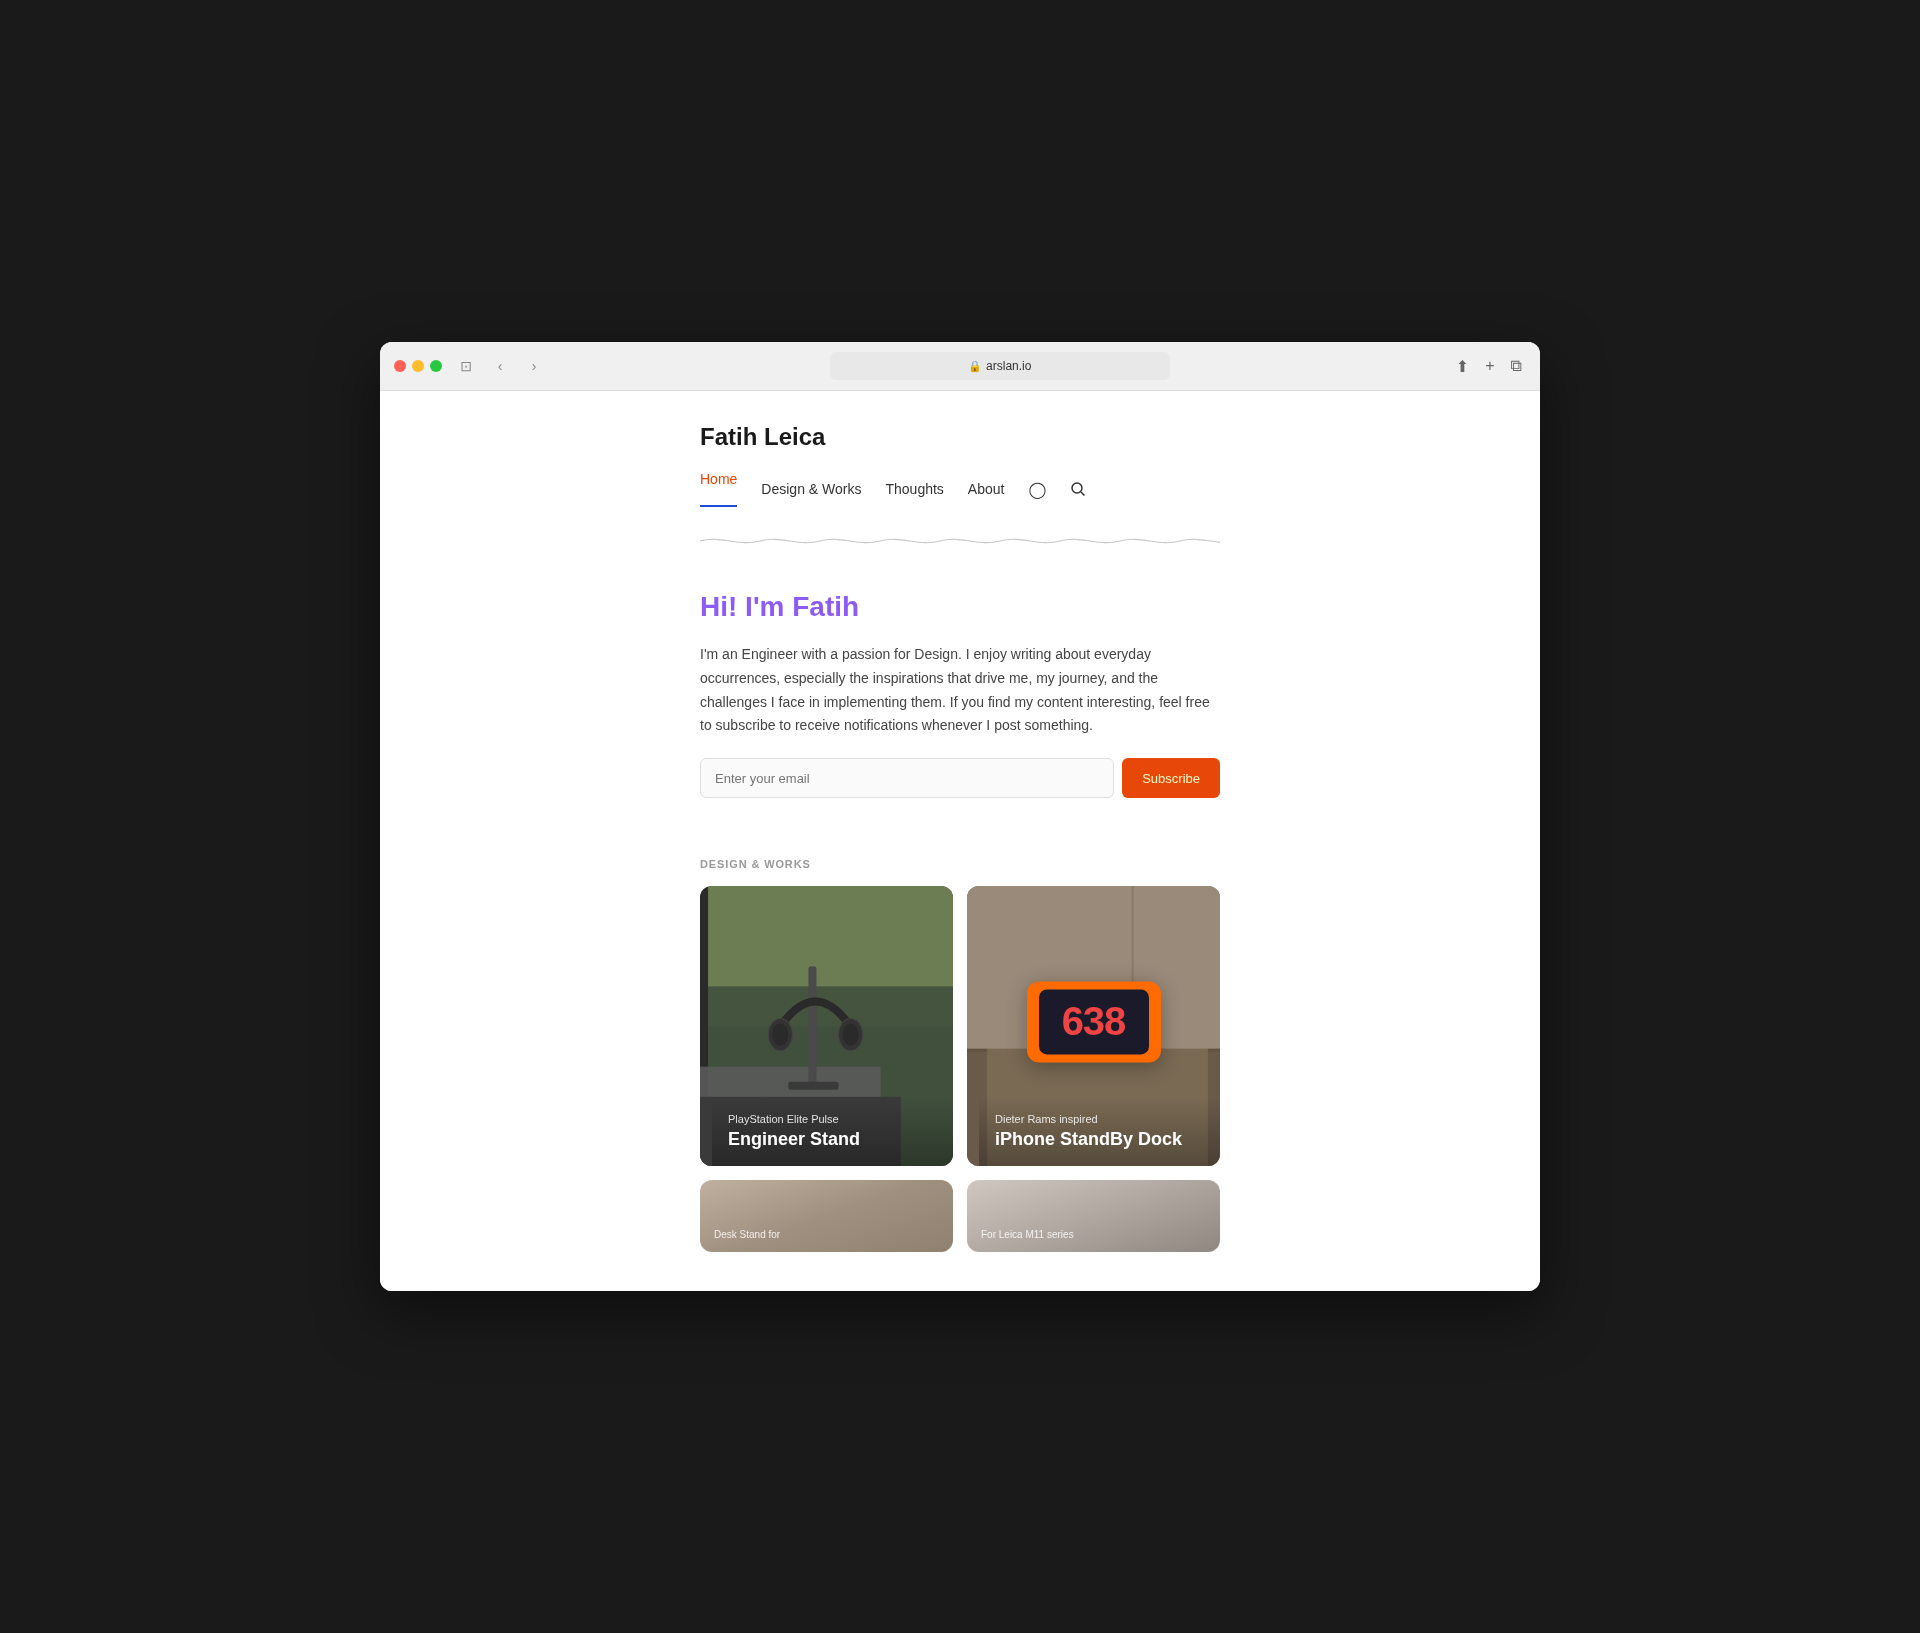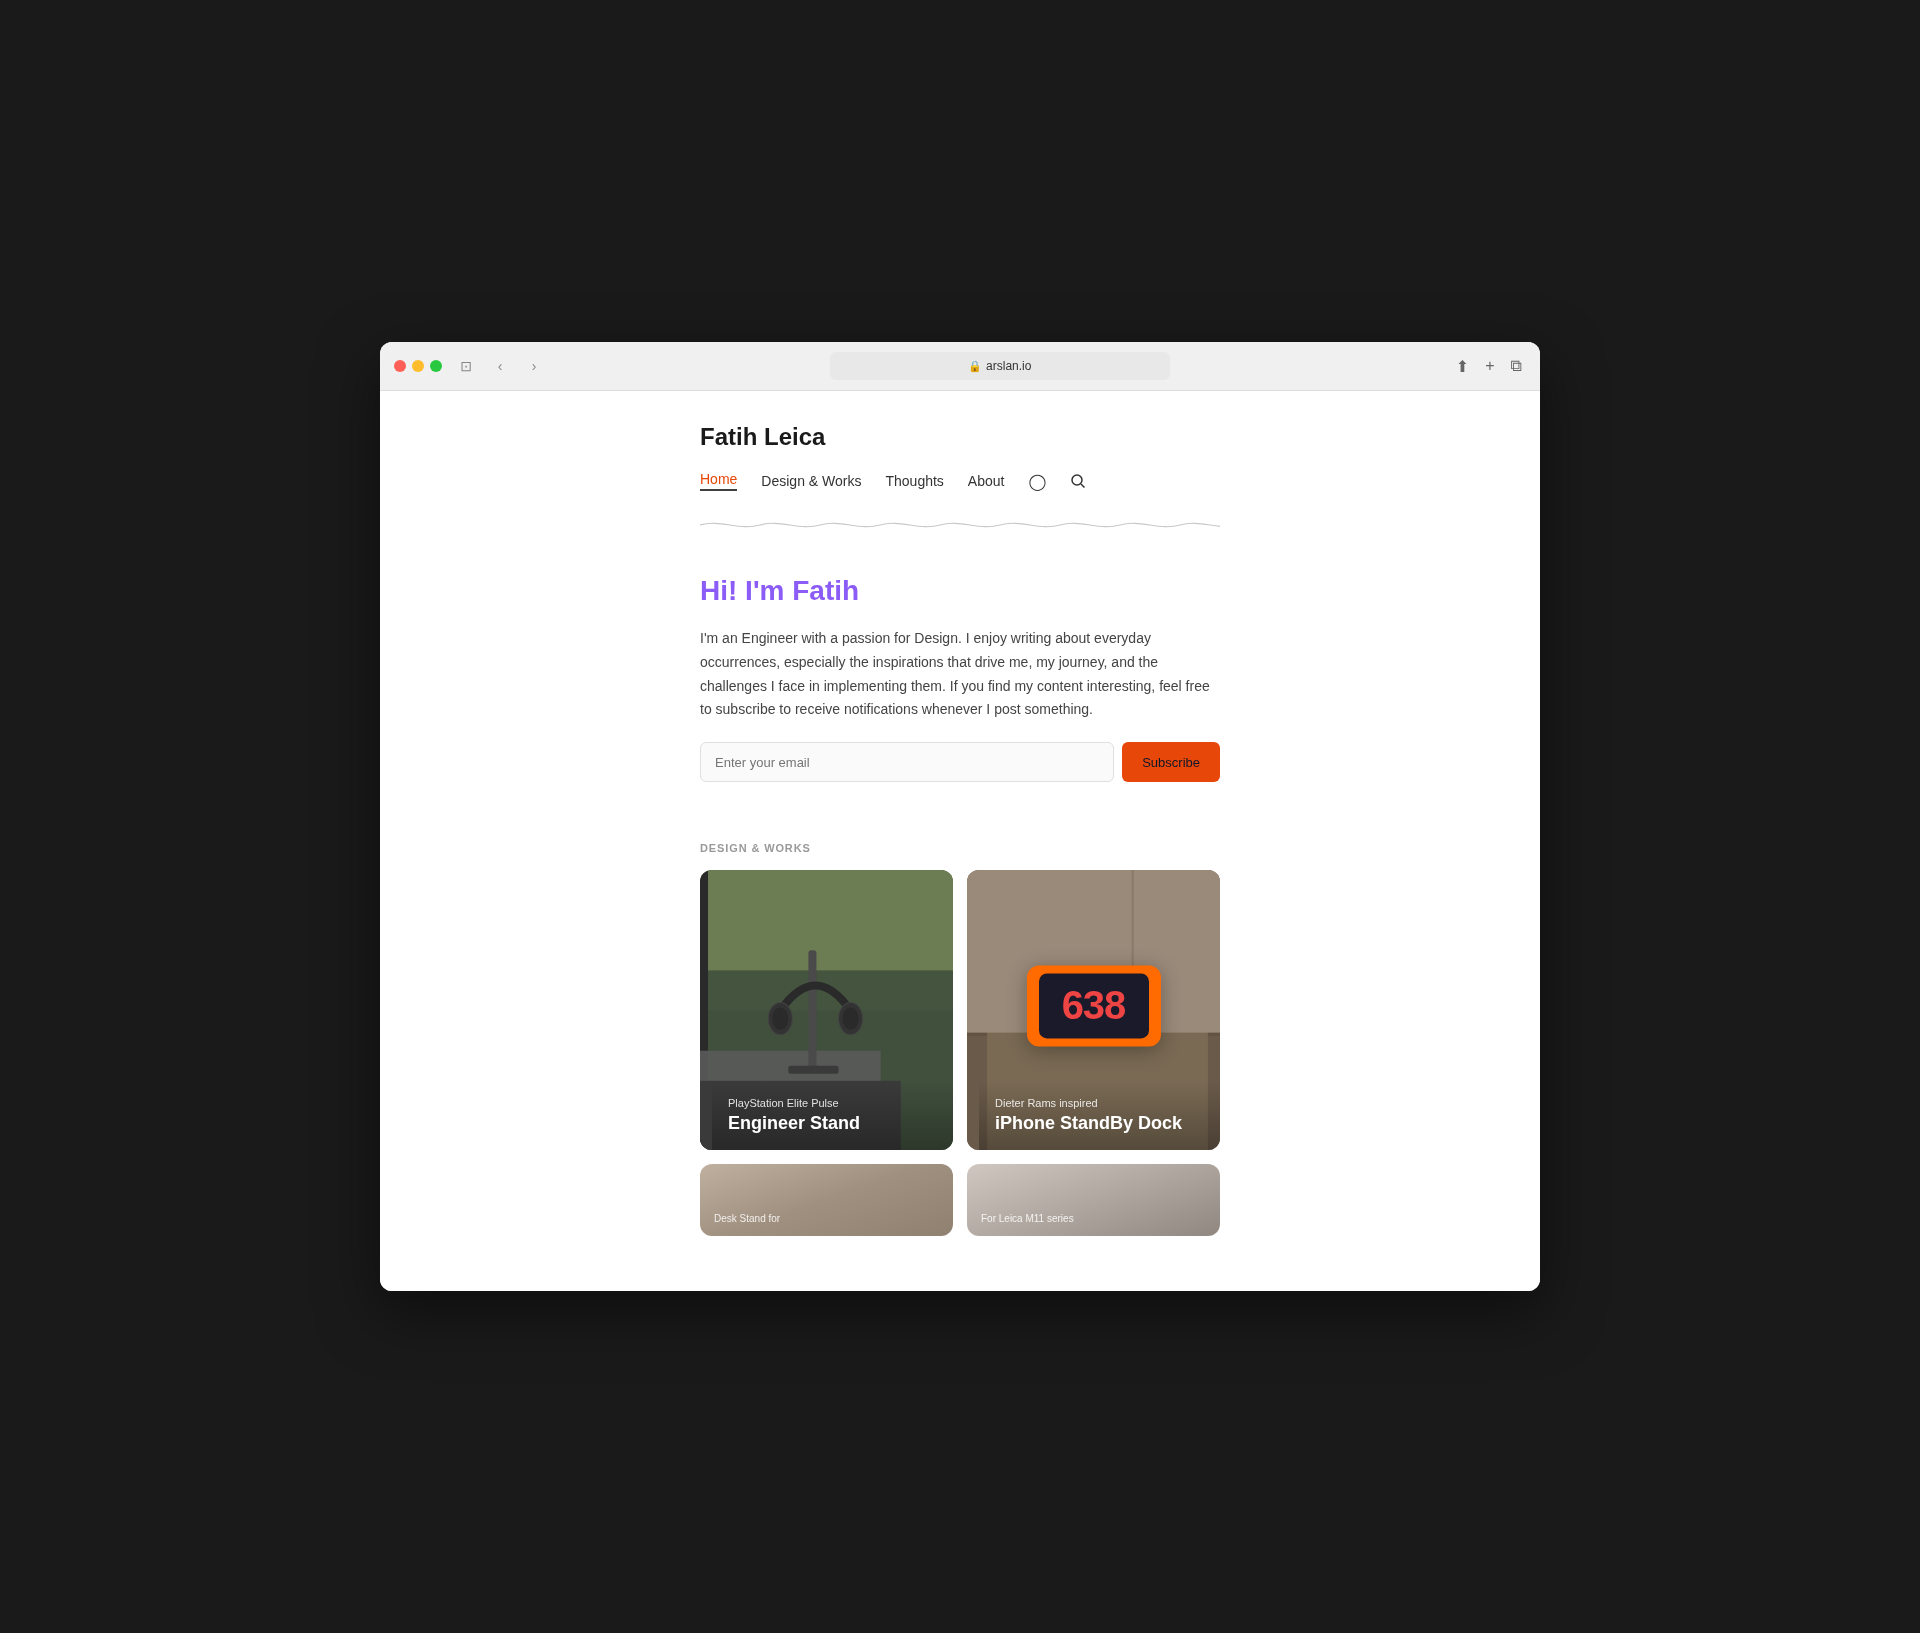--- a/index.html
+++ b/index.html
@@ -132,22 +132,22 @@
 
     .nav-link {
       text-decoration: none;
       font-size: 14px;
       color: #333;
       cursor: pointer;
     }
 
     .nav-link.active {
       color: #e8470a;
-      border-bottom: 2px solid #404040;
-      padding-bottom: 2px;
+      border-bottom: 2px solid #1d4ed8;
+      padding-bottom: 18px;
     }
 
     .nav-icon {
       cursor: pointer;
       color: #333;
       font-size: 16px;
       display: flex;
       align-items: center;
       justify-content: center;
     }
@@ -198,21 +198,21 @@
       border-radius: 6px;
       padding: 0 14px;
       font-size: 13px;
       color: #999;
       outline: none;
       background: #fafafa;
     }
 
     .subscribe-btn {
       background: #e8470a;
-      color: #0f172a;
+      color: #fef9c3;
       border: none;
       border-radius: 6px;
       padding: 0 20px;
       height: 40px;
       font-size: 13px;
       font-weight: 500;
       cursor: pointer;
       white-space: nowrap;
     }
 

